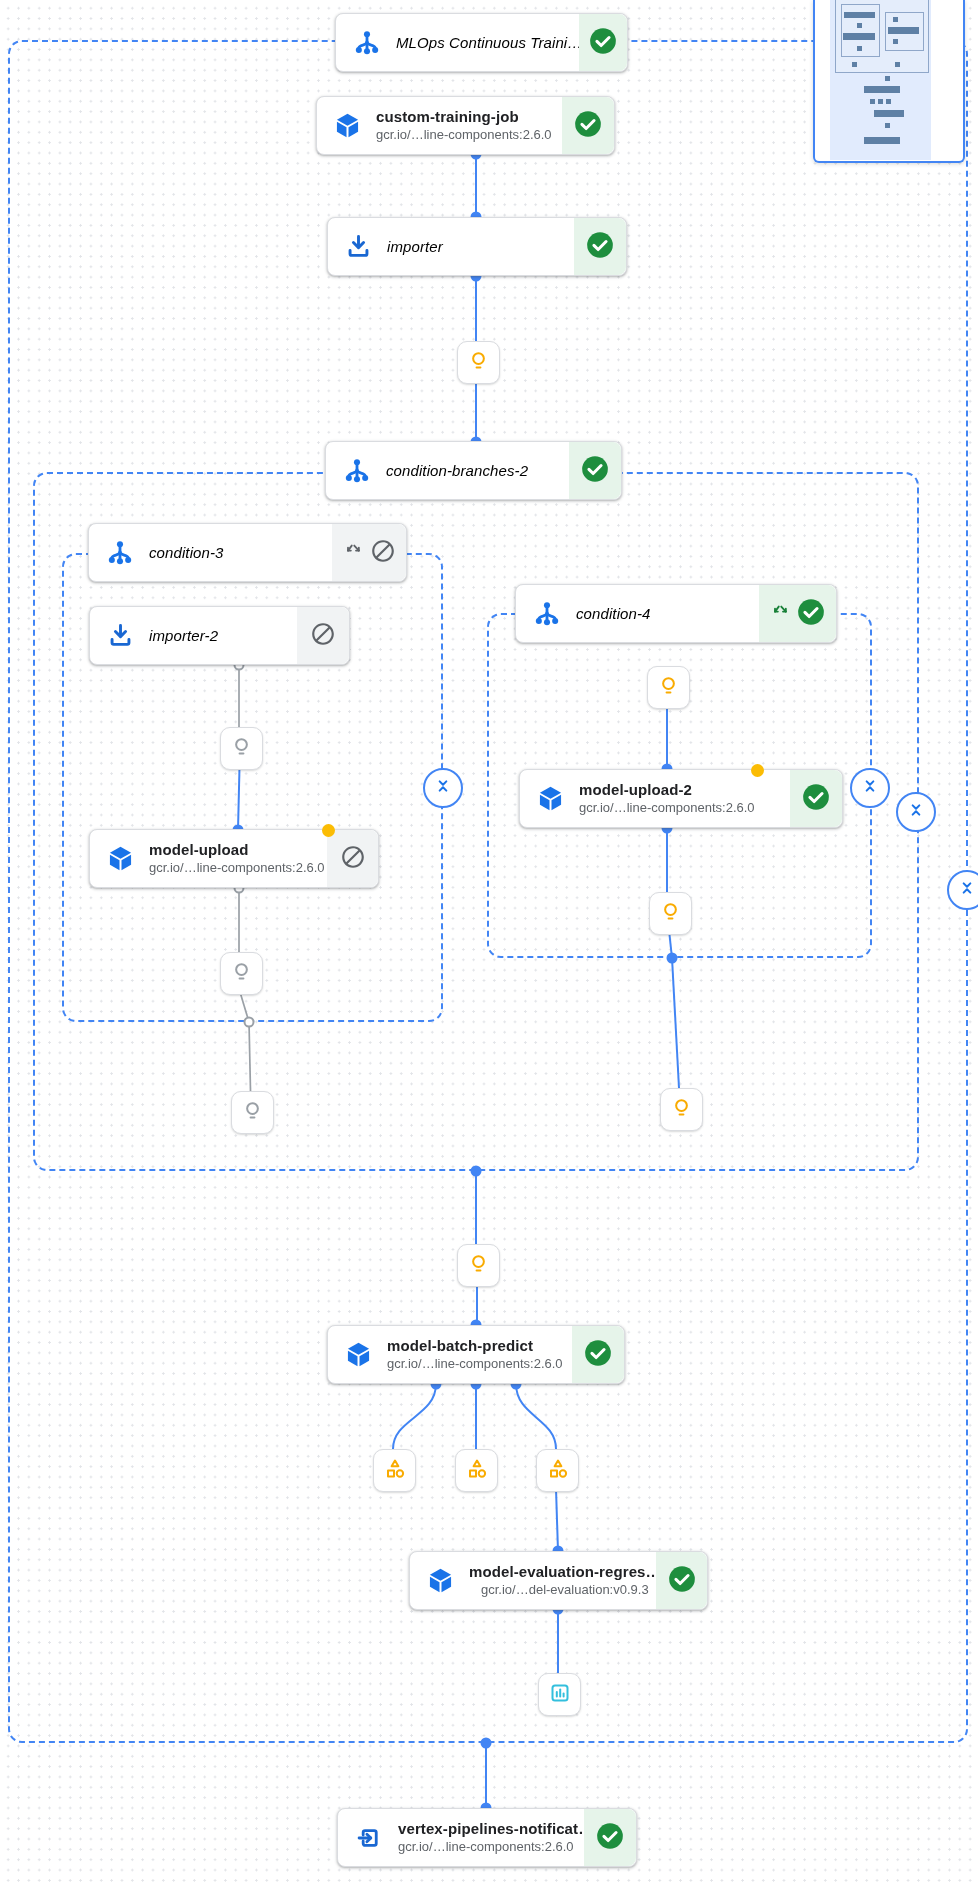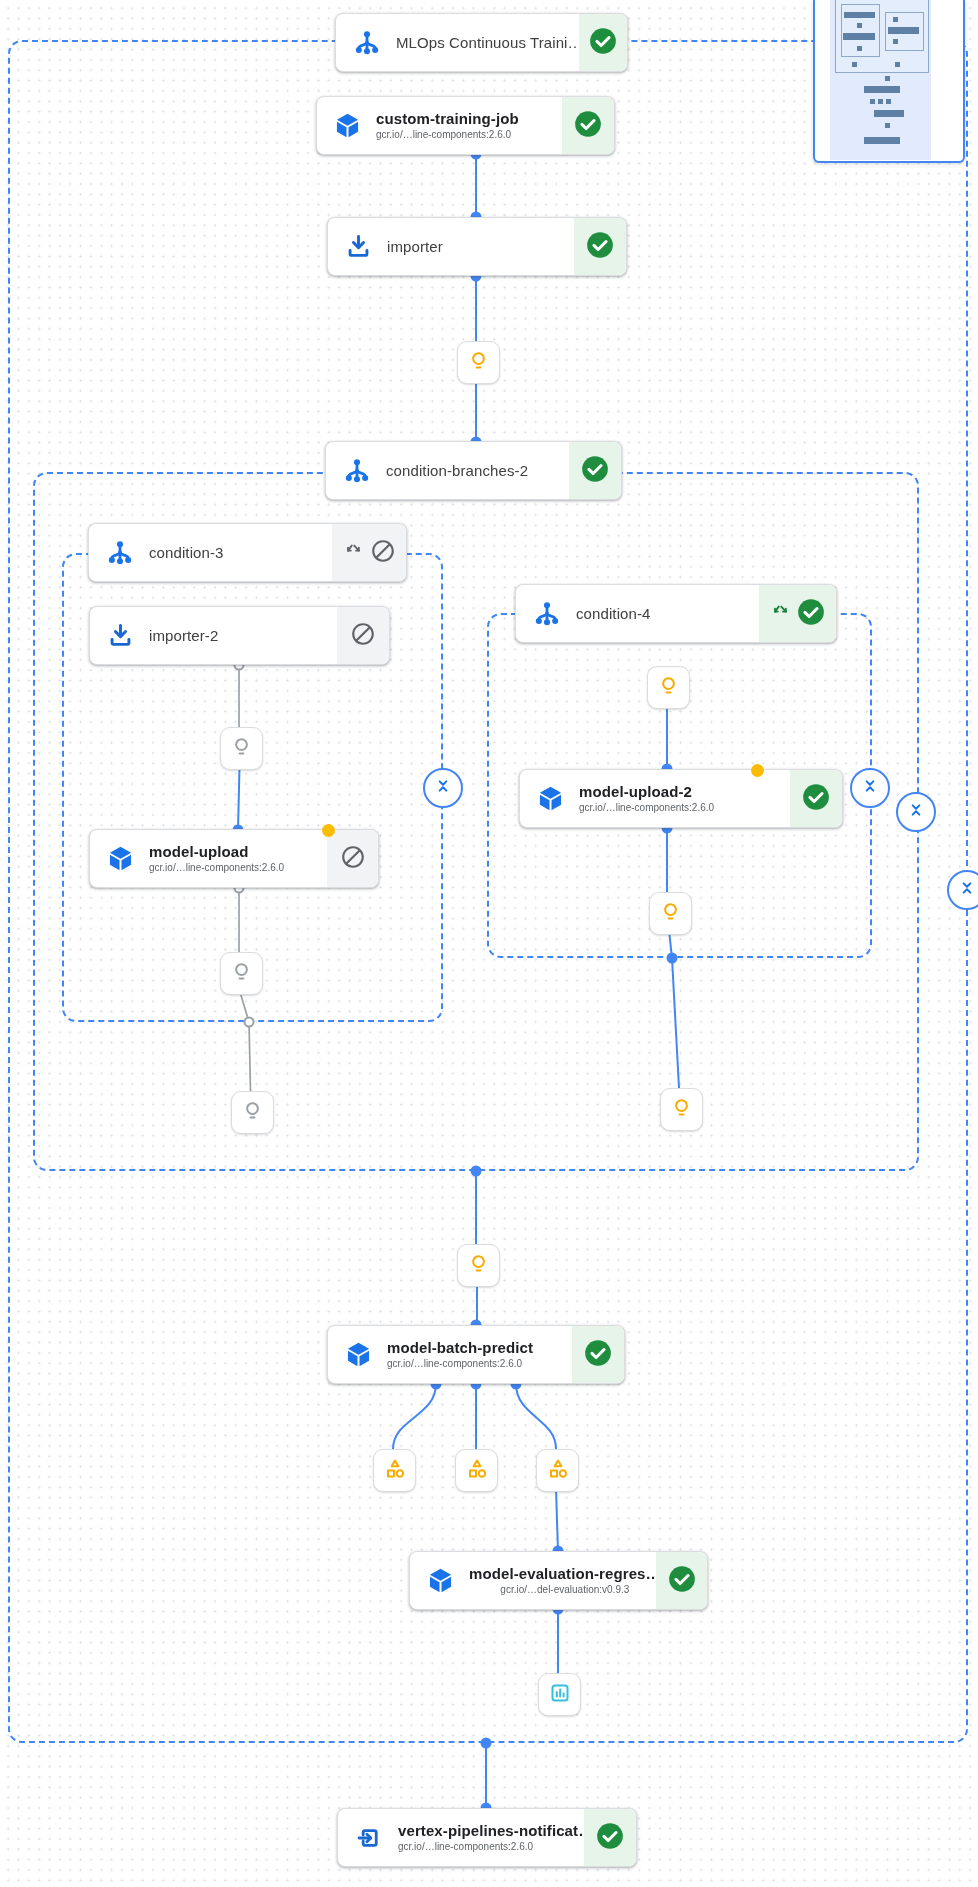--- a/index.html
+++ b/index.html
@@ -13,22 +13,22 @@
   }
   .grp{position:absolute;border:2px dashed #4285f4;border-radius:14px;box-sizing:border-box;}
   #edges{position:absolute;left:0;top:0;z-index:3;}
   .node{
     position:absolute;height:59px;background:#fff;border:1px solid #dadce0;border-radius:8px;
     box-shadow:0 1px 2px rgba(60,64,67,.28),0 1px 3px 1px rgba(60,64,67,.12);
     display:flex;align-items:center;padding-left:17px;gap:15px;box-sizing:border-box;z-index:5;
   }
   .node .titles{display:flex;flex-direction:column;gap:3px;line-height:1.05;}
   .t1{font-size:15px;font-weight:700;color:#202124;letter-spacing:.1px;white-space:nowrap;}
-  .t1.reg{font-weight:500;color:#404040;}
-  .t2{font-size:10px;color:#5f6368;white-space:nowrap;}
+  .t1.reg{font-weight:500;color:#000000;font-style:italic;}
+  .t2{font-size:13px;color:#5f6368;white-space:nowrap;}
   .status{position:absolute;right:0;top:0;bottom:0;display:flex;align-items:center;justify-content:center;gap:7px;border-radius:0 8px 8px 0;}
   .status.green{background:#e6f4ea;}
   .status.gray{background:#f1f3f4;}
   .badge-dot{position:absolute;width:13px;height:13px;border-radius:50%;background:#fbbc04;z-index:7;}
   .bulb{
     position:absolute;width:41px;height:41px;background:#fff;border:1px solid #dadce0;border-radius:10px;
     box-shadow:0 1px 2px rgba(60,64,67,.2);display:flex;align-items:center;justify-content:center;z-index:5;
   }
   .collapse{
     position:absolute;width:40px;height:40px;border-radius:50%;background:#fff;border:2px solid #4285f4;
@@ -223,21 +223,21 @@
           <path d="M13.5 5.5 L19 11.5"></path>
           <path d="M19 11.5 h-3.4"></path>
           <path d="M19 11.5 v-3.4"></path>
         </svg></span>
     <span><svg width="26" height="26" viewBox="0 0 24 24" fill="#5f6368">
           <path d="M12 2C6.48 2 2 6.48 2 12s4.48 10 10 10 10-4.48 10-10S17.52 2 12 2zM4 12c0-4.42 3.58-8 8-8 1.85 0 3.55.63 4.9 1.69L5.69 16.9C4.63 15.55 4 13.85 4 12zm8 8c-1.85 0-3.55-.63-4.9-1.69L18.31 7.1C19.37 8.45 20 10.15 20 12c0 4.42-3.58 8-8 8z"></path>
         </svg></span>
   </div>
 </div>
 
-<div class="node" style="left:89px;top:606px;width:301px;">
+<div class="node" style="left:89px;top:606px;width:261px;">
   <span class="icon">
     <svg width="27" height="27" viewBox="0 0 24 24" fill="none" stroke="#1967d2" stroke-width="2.6" stroke-linecap="round" stroke-linejoin="round">
         <path d="M12 3 V12.5"></path>
         <path d="M7.5 8.5 L12 13 L16.5 8.5"></path>
         <path d="M4.5 15.5 v3 a1.4 1.4 0 0 0 1.4 1.4 h12.2 a1.4 1.4 0 0 0 1.4 -1.4 v-3"></path>
       </svg>
   </span>
   <div class="titles">
       <span class="t1 reg">importer-2</span>
     </div>

